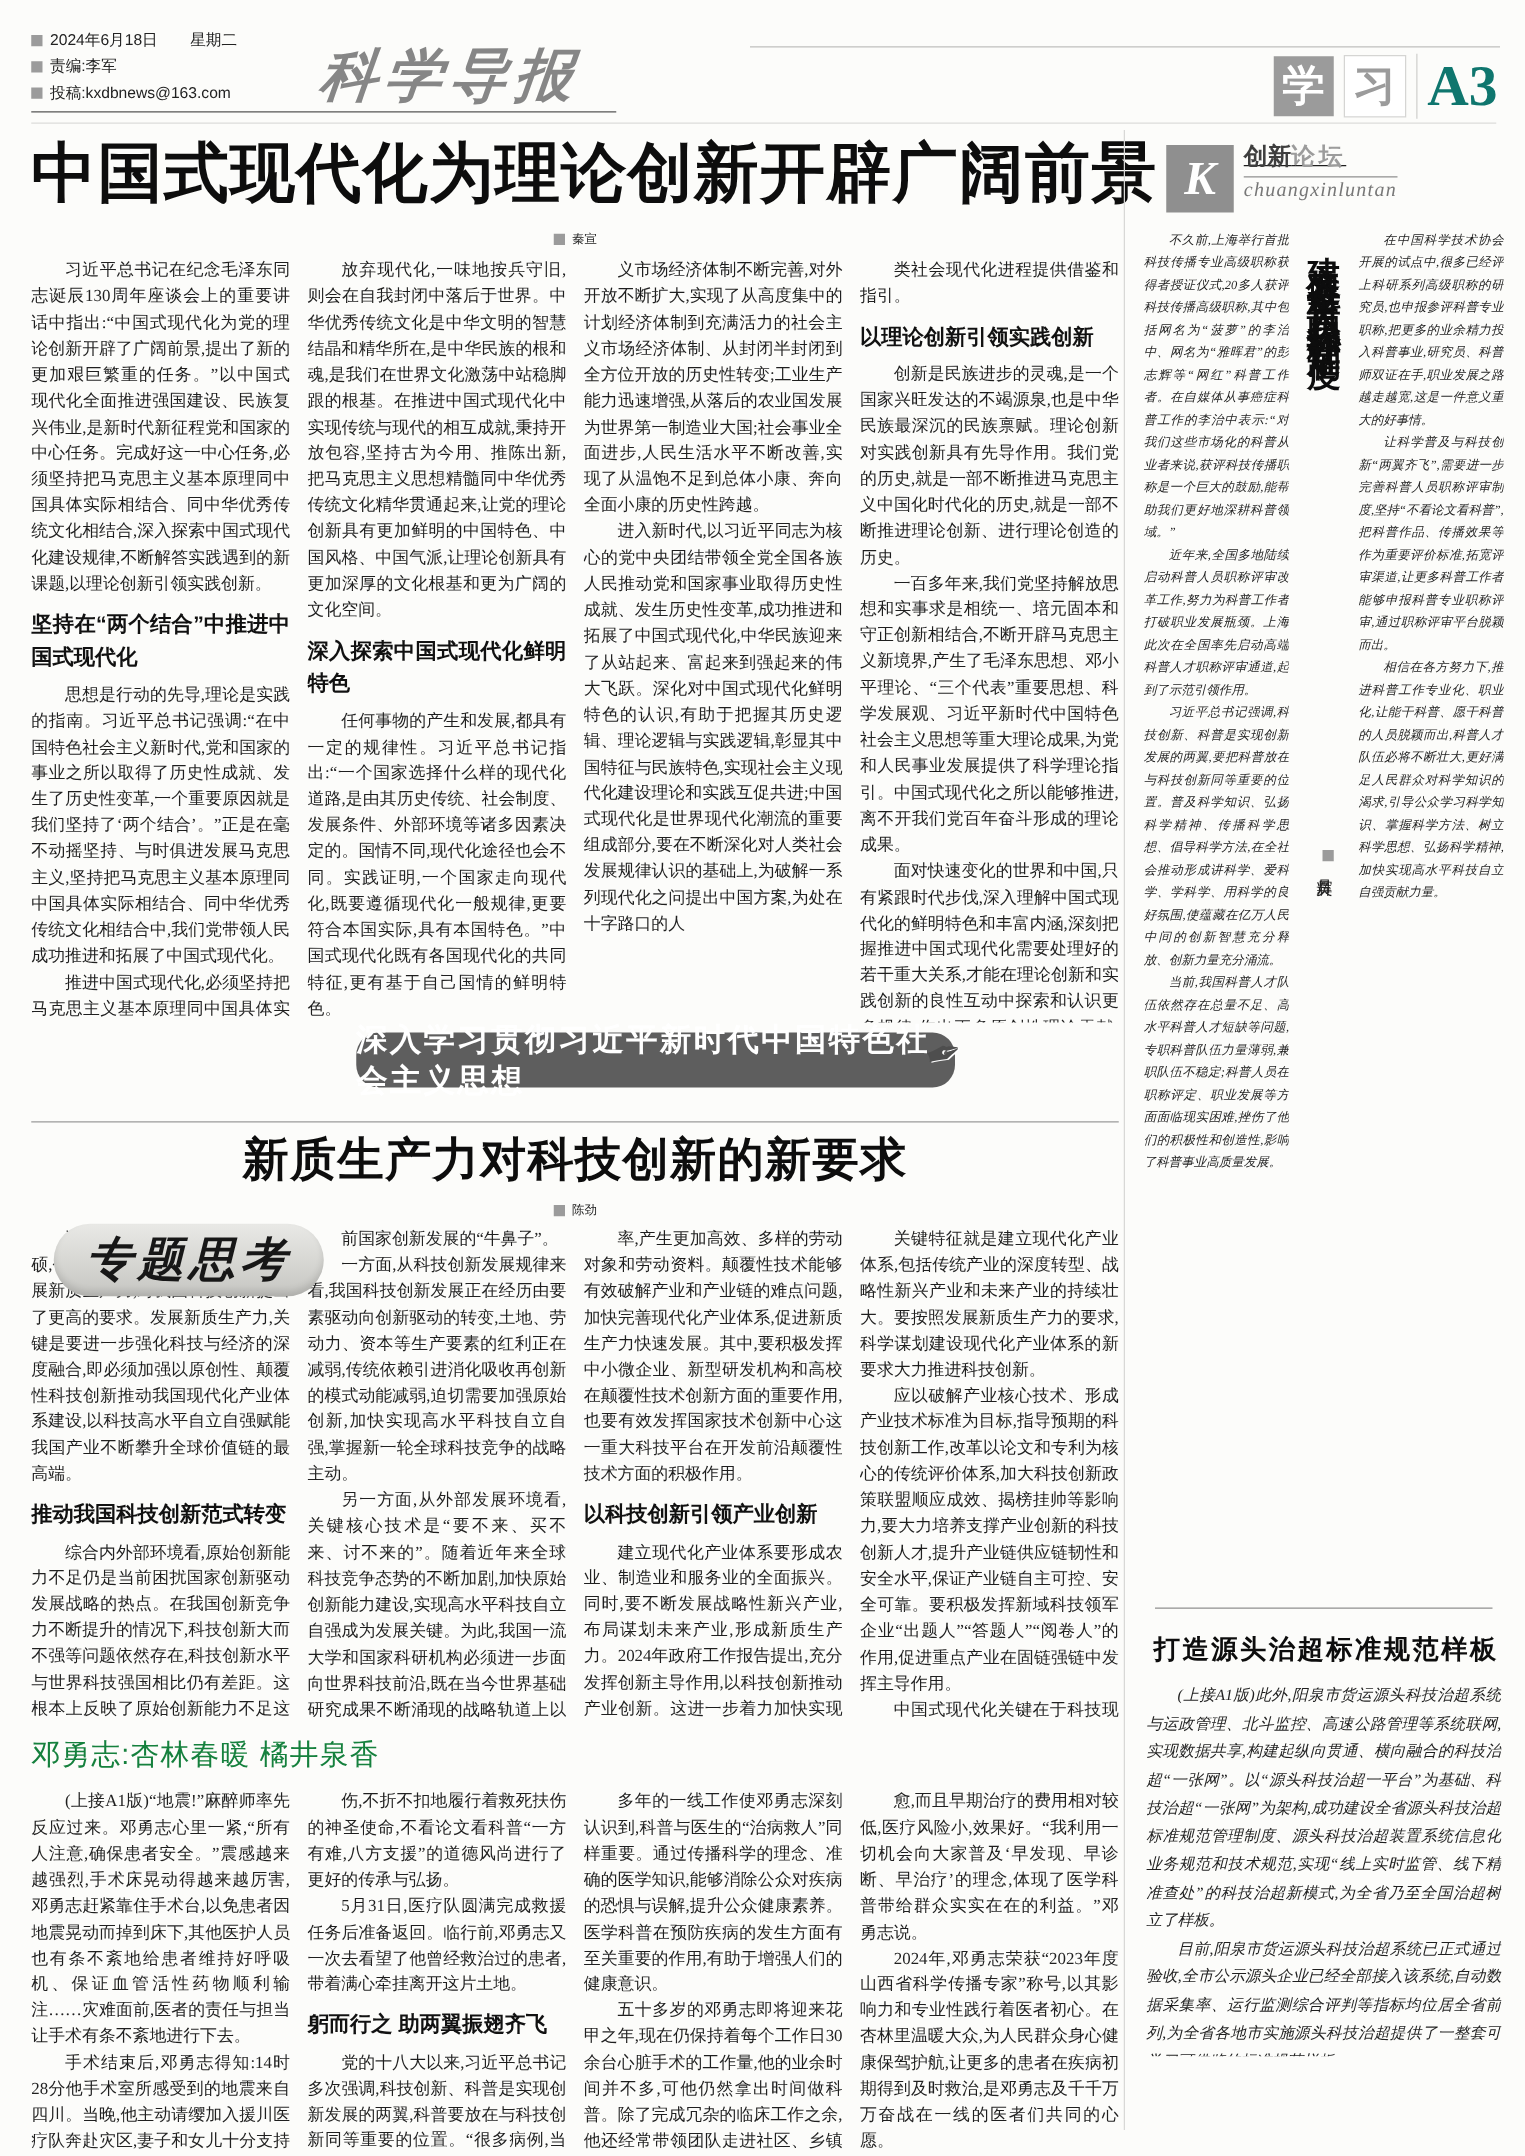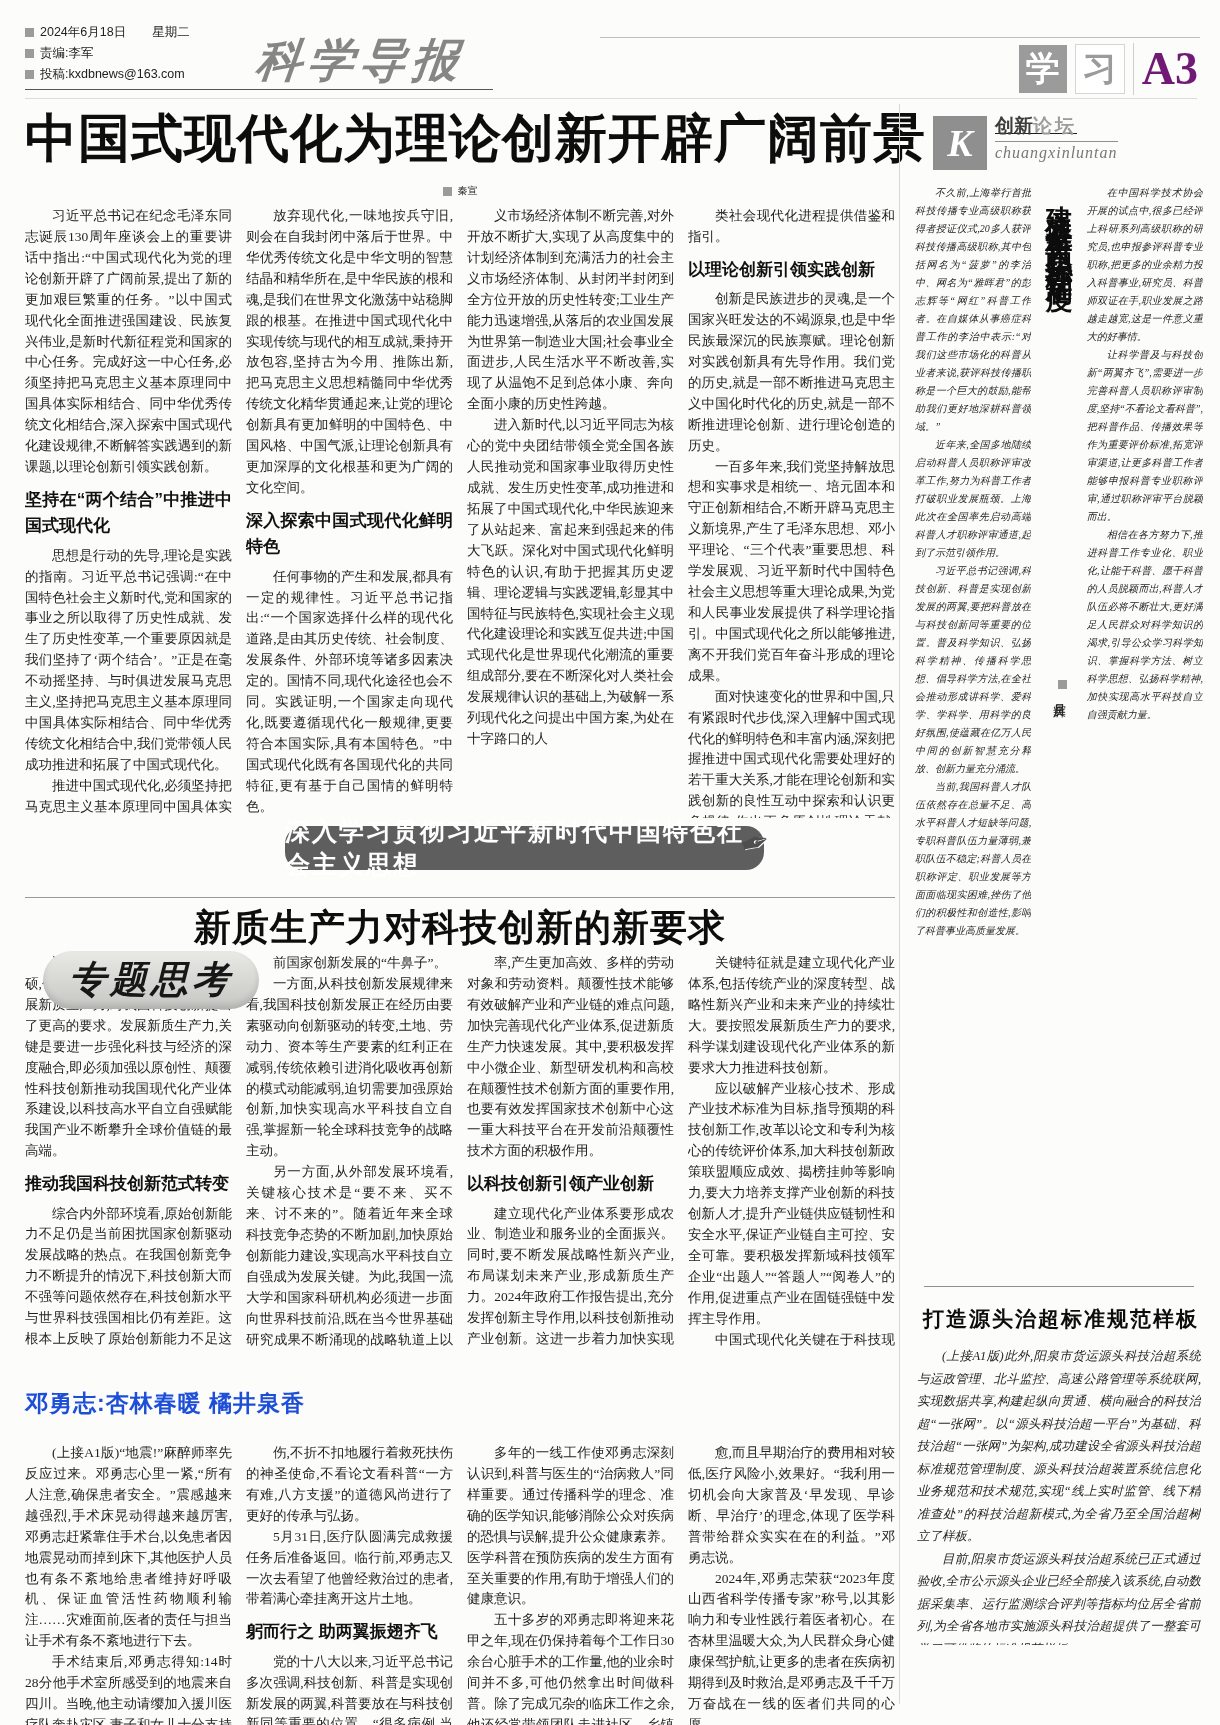--- a/index.html
+++ b/index.html
@@ -13,21 +13,21 @@
   .hrule-left{position:absolute;left:25px;top:89px;width:468px;height:1px;background:#555;}
   .masthead{position:absolute;left:210px;top:30px;width:300px;text-align:center;font-size:46px;font-weight:bold;
             font-style:italic;color:#868686;letter-spacing:6px;transform:skewX(-6deg);}
   .hrule-right{position:absolute;left:600px;top:37px;width:600px;height:1px;background:#bfbfbd;}
   .pageid{position:absolute;right:22px;top:42px;display:flex;align-items:center;gap:8px;}
   .blk{display:inline-flex;align-items:center;justify-content:center;width:48px;height:48px;
        font-family:"Liberation Sans","DejaVu Sans",sans-serif;font-weight:900;font-size:34px;}
   .b1{background:#9b9b9b;color:#fff;}
   .b2{background:#fff;color:#9b9b9b;border:1px solid #d5d5d3;}
   .pageid .vline{width:1px;height:52px;background:#cfcfcd;}
-  .pno{font-size:46px;font-weight:bold;font-family:"Liberation Serif","DejaVu Serif",serif;color:#701a75;}
+  .pno{font-size:46px;font-weight:bold;font-family:"Liberation Serif","DejaVu Serif",serif;color:#0f766e;}
   .rule-full{position:absolute;left:25px;top:98px;width:1172px;height:1px;background:#dcdcda;}
   
   h1,h2,h3{margin:0;font-family:"Liberation Sans","DejaVu Sans",sans-serif;}
   .byline{font-family:"Liberation Sans","DejaVu Sans",sans-serif;font-size:10px;color:#222;}
   .cols{display:flex;gap:14px;text-align:justify;}
   .col{flex:1 1 0;overflow:hidden;font-size:13.5px;line-height:1.55;}
   .col p{margin:0;text-indent:2em;}
   .col h3{font-size:17px;font-weight:900;margin:9px 0 6px;text-indent:0;color:#111;}
   
   .main-art{position:absolute;left:25px;top:104px;width:870px;}
@@ -47,21 +47,21 @@
   .art2 h2{font-size:37px;font-weight:900;text-align:center;letter-spacing:1px;color:#0d0d0d;}
   .art2 .byline{text-align:center;margin:8px 0 6px;}
   .cols-a2{height:398px;position:relative;}
   .cols-a2 .col:first-child{padding-top:80px;}
   .capsule{position:absolute;left:18px;top:-2px;width:216px;height:58px;border-radius:30px;
            background:linear-gradient(180deg,#e9e9e6,#c6c6c2);box-shadow:inset 0 -4px 6px rgba(0,0,0,.12);
            display:flex;align-items:center;justify-content:center;font-size:37px;font-weight:900;font-style:italic;
            font-family:"Liberation Serif","DejaVu Serif",serif;color:#171717;letter-spacing:4px;z-index:2;}
   
   .art3{position:absolute;left:25px;top:1388px;width:870px;}
-  .art3 h2{font-size:23px;font-weight:700;color:#1d4ed8;letter-spacing:1px;margin-bottom:24px;}
+  .art3 h2{font-size:23px;font-weight:400;color:#15803d;letter-spacing:1px;margin-bottom:12px;}
   .cols-a3{height:288px;}
   
   .side-vline{position:absolute;left:899px;top:104px;width:1px;height:1600px;background:#d8d8d6;}
   .sidebar{position:absolute;left:915px;top:104px;width:288px;}
   .forum{display:flex;align-items:flex-start;gap:8px;margin:12px 0 14px 18px;}
   .klogo{width:54px;height:54px;background:#8f8f8f;color:#fff;display:flex;align-items:center;justify-content:center;
          font-family:"Liberation Serif","DejaVu Serif",serif;font-style:italic;font-weight:bold;font-size:38px;}
   .forum .ft{display:flex;flex-direction:column;}
   .forum .row1{font-family:"Liberation Sans","DejaVu Sans",sans-serif;font-size:19px;font-weight:900;line-height:1.1;text-decoration:underline;}
   .forum .t-bold{color:#3e3e3e;}
@@ -135,20 +135,21 @@
   </section>
 
   <div class="banner">
     <span>深入学习贯彻习近平新时代中国特色社会主义思想</span>
     <span class="pen">✒</span>
   </div>
 
   <div class="rule2"></div>
   <section class="art2">
     <h2>新质生产力对科技创新的新要求</h2>
+    <div class="byline"><span class="sq"></span><span>陈劲</span></div>
     <div class="cols cols-a2">
       <div class="capsule">专题思考</div>
       <div class="col">
           <p>近年来,我国科技创新成果丰硕,创新驱动发展成效日益显现。发展新质生产力,对我国科技创新提出了更高的要求。发展新质生产力,关键是要进一步强化科技与经济的深度融合,即必须加强以原创性、颠覆性科技创新推动我国现代化产业体系建设,以科技高水平自立自强赋能我国产业不断攀升全球价值链的最高端。</p>
           <h3>推动我国科技创新范式转变</h3>
           <p>综合内外部环境看,原始创新能力不足仍是当前困扰国家创新驱动发展战略的热点。在我国创新竞争力不断提升的情况下,科技创新大而不强等问题依然存在,科技创新水平与世界科技强国相比仍有差距。这根本上反映了原始创新能力不足这一长期困扰我国科技界的问题。</p>
         </div>
       <div class="col">
           <p>前国家创新发展的“牛鼻子”。</p>
           <p>一方面,从科技创新发展规律来看,我国科技创新发展正在经历由要素驱动向创新驱动的转变,土地、劳动力、资本等生产要素的红利正在减弱,传统依赖引进消化吸收再创新的模式动能减弱,迫切需要加强原始创新,加快实现高水平科技自立自强,掌握新一轮全球科技竞争的战略主动。</p>

